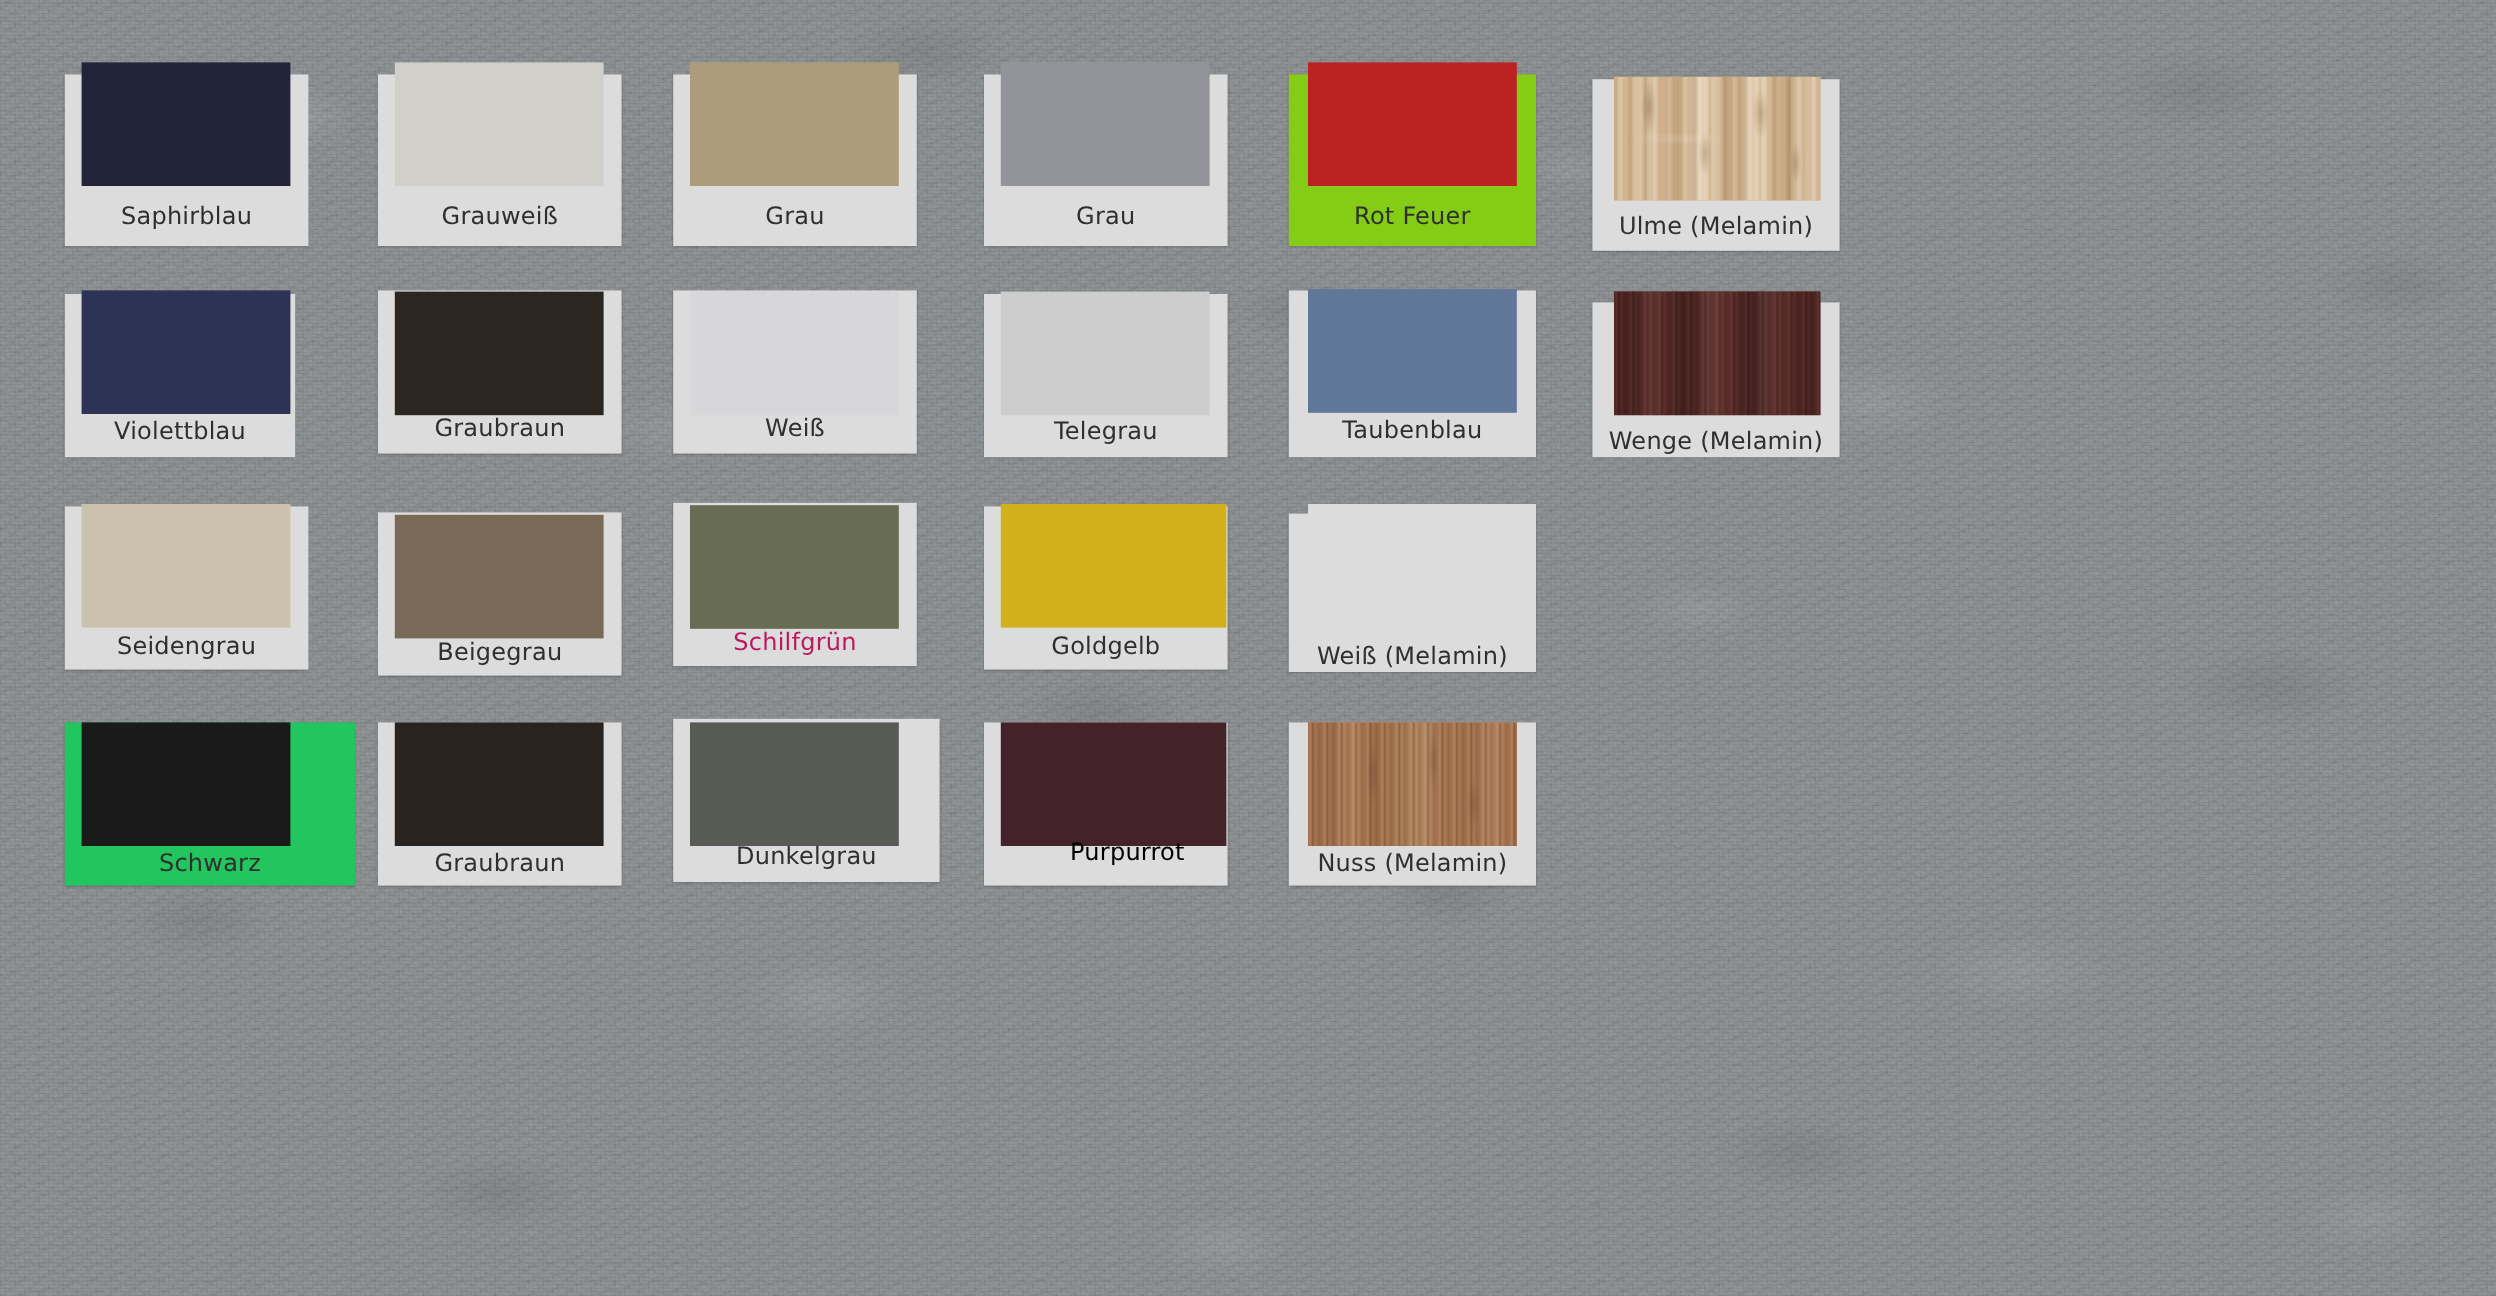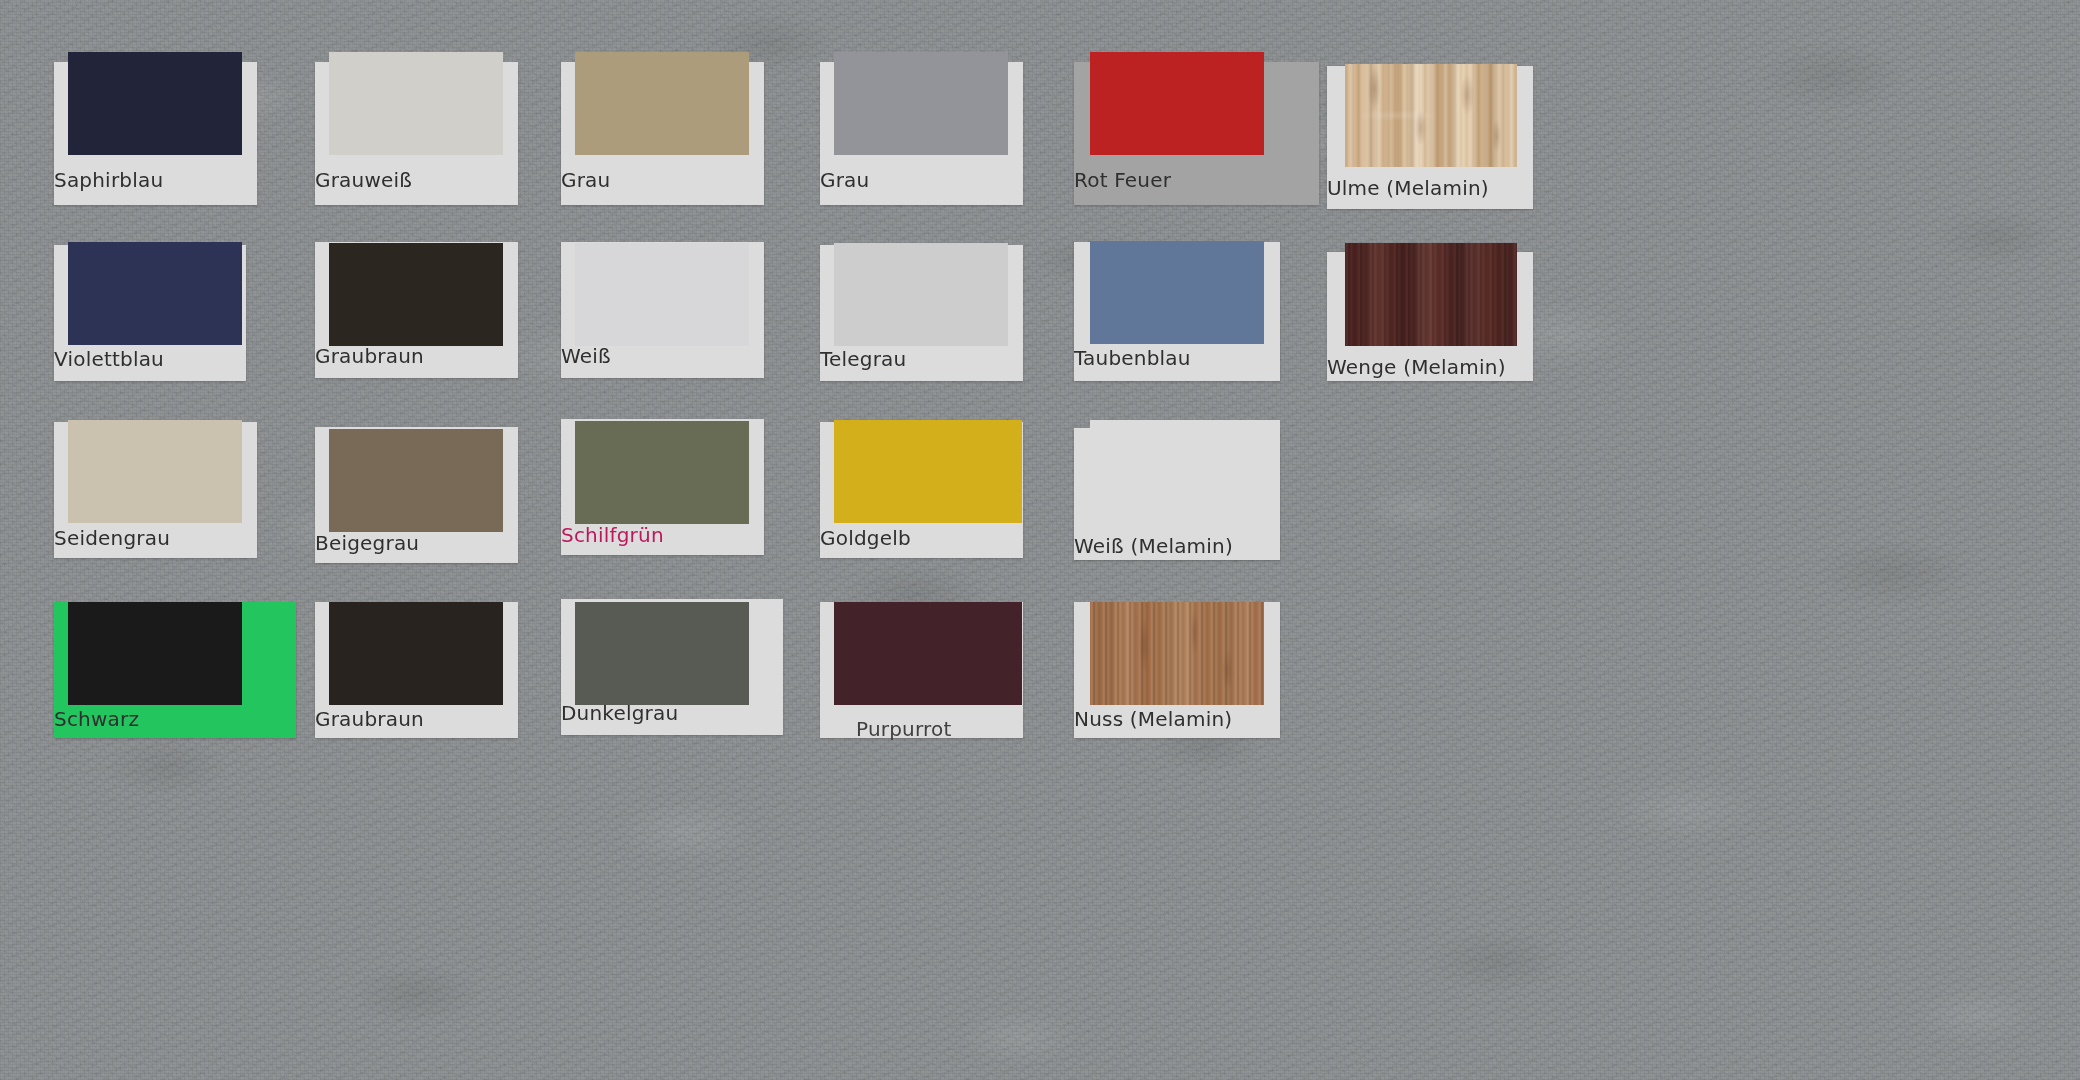--- a/index.html
+++ b/index.html
@@ -82,21 +82,21 @@
   .swatch-chip {
     position: absolute;
     background: #888;
     overflow: hidden;
   }
 
   .swatch-label {
     position: absolute;
     left: 0;
     right: 0;
-    text-align: left;
+    text-align: center;
     color: #2f2f2f;
     font-size: 20px;
     letter-spacing: .2px;
     white-space: nowrap;
     font-family: "DejaVu Sans", sans-serif;
   }
 
   
   .wood { position: absolute; inset: 0; }
 
@@ -192,21 +192,21 @@
       <div class="swatch-label" style="top: 106px; color: rgb(47, 47, 47);">Grauweiß</div>
     </div>
     <div class="swatch-card" style="left: 561px; top: 62px; width: 203px; height: 143px; background: rgb(220, 220, 220);">
       <div class="swatch-chip" style="left: 14px; top: -10px; width: 174px; height: 103px; background: rgb(172, 156, 123);"></div>
       <div class="swatch-label" style="top: 106px; color: rgb(47, 47, 47);">Grau</div>
     </div>
     <div class="swatch-card" style="left: 820px; top: 62px; width: 203px; height: 143px; background: rgb(220, 220, 220);">
       <div class="swatch-chip" style="left: 14px; top: -10px; width: 174px; height: 103px; background: rgb(147, 148, 154);"></div>
       <div class="swatch-label" style="top: 106px; color: rgb(47, 47, 47);">Grau</div>
     </div>
-    <div class="swatch-card" style="left: 1074px; top: 62px; width: 245px; height: 143px; background: #a3a3a3;">
+    <div class="swatch-card" style="left: 1074px; top: 62px; width: 206px; height: 143px; background: #84cc16;">
       <div class="swatch-chip" style="left: 16px; top: -10px; width: 174px; height: 103px; background: rgb(189, 34, 34);"></div>
       <div class="swatch-label" style="top: 106px; color: rgb(47, 47, 47);">Rot Feuer</div>
     </div>
     <div class="swatch-card" style="left: 1327px; top: 66px; width: 206px; height: 143px; background: rgb(220, 220, 220); padding-left: 48px;">
       <div class="swatch-chip" style="left: 18px; top: -2px; width: 172px; height: 103px; background: rgb(211, 179, 137);">
         <div class="wood ulme"></div>
       </div>
       <div class="swatch-label" style="top: 110px; color: rgb(47, 47, 47);">Ulme (Melamin)</div>
     </div>
     <div class="swatch-card" style="left: 54px; top: 245px; width: 192px; height: 136px; background: rgb(220, 220, 220);">
@@ -264,21 +264,21 @@
     <div class="swatch-card" style="left: 315px; top: 602px; width: 203px; height: 136px; background: rgb(220, 220, 220);">
       <div class="swatch-chip" style="left: 14px; top: 0px; width: 174px; height: 103px; background: rgb(41, 35, 32);"></div>
       <div class="swatch-label" style="top: 105px; color: rgb(47, 47, 47);">Graubraun</div>
     </div>
     <div class="swatch-card" style="left: 561px; top: 599px; width: 222px; height: 136px; background: rgb(220, 220, 220);">
       <div class="swatch-chip" style="left: 14px; top: 3px; width: 174px; height: 103px; background: rgb(88, 90, 84);"></div>
       <div class="swatch-label" style="top: 102px; color: rgb(47, 47, 47);">Dunkelgrau</div>
     </div>
     <div class="swatch-card" style="left: 820px; top: 602px; width: 203px; height: 136px; background: rgb(220, 220, 220);">
       <div class="swatch-chip" style="left: 14px; top: 0px; width: 188px; height: 103px; background: rgb(68, 34, 42);"></div>
-      <div class="swatch-label" style="top: 115px; color: #404040; margin-left: 36px;">Purpurrot</div>
+      <div class="swatch-label" style="top: 96px; color: #000000; margin-left: 36px;">Purpurrot</div>
     </div>
     <div class="swatch-card" style="left: 1074px; top: 602px; width: 206px; height: 136px; background: rgb(220, 220, 220);">
       <div class="swatch-chip" style="left: 16px; top: 0px; width: 174px; height: 103px; background: rgb(169, 113, 74);">
         <div class="wood nuss"></div>
       </div>
       <div class="swatch-label" style="top: 105px; color: rgb(47, 47, 47);">Nuss (Melamin)</div>
     </div>
   </div>
 
 </body></html>

